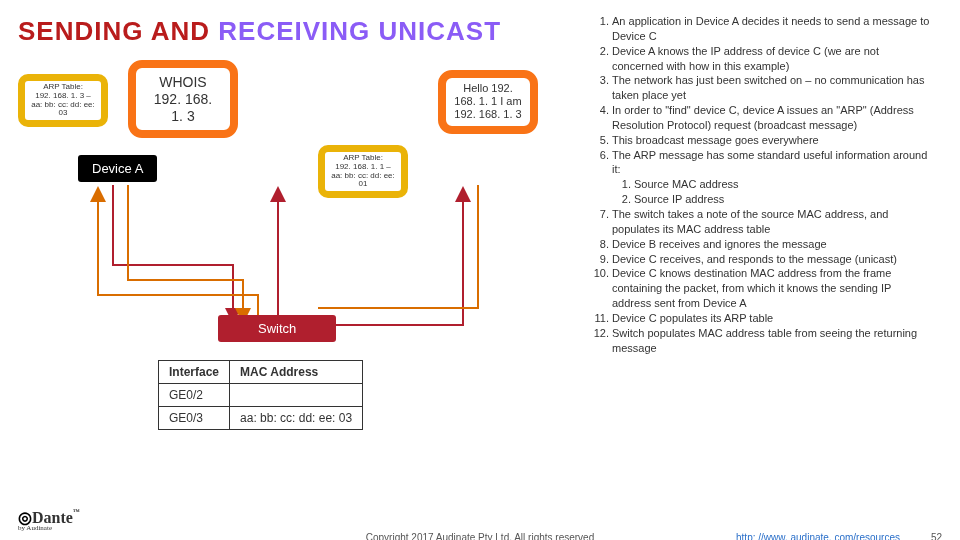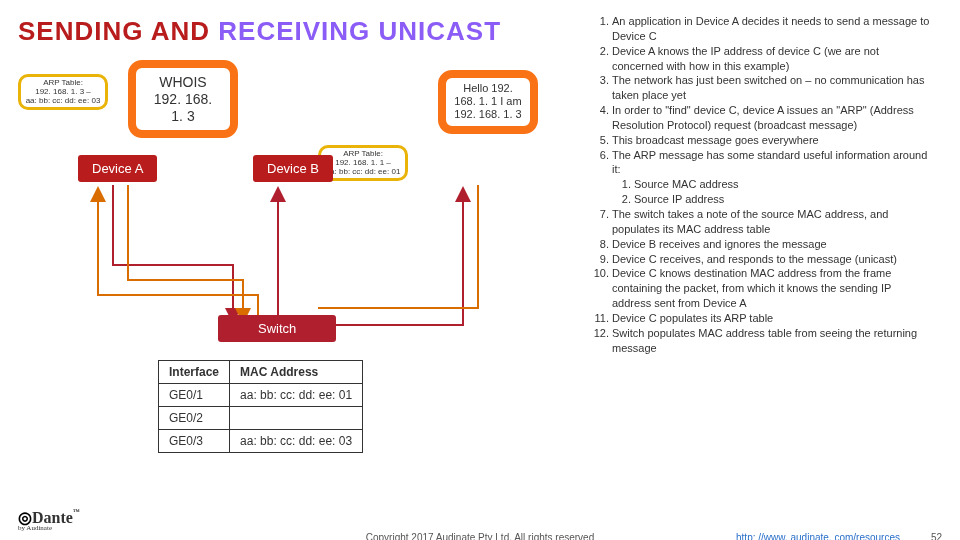--- a/index.html
+++ b/index.html
@@ -5,24 +5,24 @@
   * { box-sizing: border-box; margin: 0; padding: 0; }
   body { width: 960px; height: 540px; font-family: "Segoe UI", Arial, sans-serif; font-size: 12px; color: #333; background: #fff; position: relative; overflow: hidden; }
   .slide { width: 960px; height: 540px; position: relative; padding: 16px 18px; }
   .title { font-size: 26px; font-weight: 700; letter-spacing: 1px; }
   .title .grey { color: #b91c1c; }
   .title .dark { color: #8b5cf6; }
   .diagram { position: absolute; left: 18px; top: 60px; width: 560px; height: 420px; }
   .callout { position: absolute; background: #fff; border: 8px solid #f97316; border-radius: 14px; padding: 6px 12px; text-align: center; font-size: 12px; line-height: 1.2; }
   .whois { left: 110px; top: 0px; width: 110px; font-size: 14px; }
   .hello { left: 420px; top: 10px; width: 100px; font-size: 11px; padding: 4px 6px; }
-  .arp-small { position: absolute; background: #fff; border: 3px solid #eab308; border-radius: 10px; padding: 2px 4px; font-size: 8px; line-height: 1.1; text-align: center; }
+  .arp-small { position: absolute; background: #fff; border: 7px solid #eab308; border-radius: 10px; padding: 2px 4px; font-size: 8px; line-height: 1.1; text-align: center; }
   .arp-a { left: 0px; top: 14px; width: 90px; }
   .arp-c { left: 300px; top: 85px; width: 90px; }
-  .device-chip { position: absolute; background: #b91c1c; color: #fff; text-align: center; font-size: 13px; padding: 6px 14px; border-radius: 3px; }
+  .device-chip { position: absolute; background: #000000; color: #fff; text-align: center; font-size: 13px; padding: 6px 14px; border-radius: 3px; }
   .dev-a { left: 60px; top: 95px; }
   .dev-b { left: 235px; top: 95px; }
   .dev-c { left: 420px; top: 95px; }
   .switch-chip { position: absolute; background: #b01f2e; color: #fff; text-align: right; font-size: 13px; padding: 6px 40px; border-radius: 3px; left: 200px; top: 255px; }
   svg.lines { position: absolute; left: 0; top: 0; width: 560px; height: 420px; pointer-events: none; }
   .mac-table { position: absolute; left: 140px; top: 300px; border-collapse: collapse; font-size: 12px; }
   .mac-table th, .mac-table td { border: 1px solid #333; padding: 4px 10px; text-align: left; background: #fff; }
   .mac-table th { font-weight: 700; }
   .explain { position: absolute; left: 590px; top: 14px; width: 340px; font-size: 11px; line-height: 1.35; }
   .explain ol { list-style: decimal; padding-left: 22px; }
@@ -84,32 +84,27 @@
       <div>aa: bb: cc: dd: ee: 03</div>
     </div>
 
     <div class="arp-small arp-c">
       <div>ARP Table:</div>
       <div>192. 168. 1. 1 –</div>
       <div>aa: bb: cc: dd: ee: 01</div>
     </div>
 
     <div class="device-chip dev-a">Device A</div>
-    <div class="device-chip dev-b">Device B</div>
     <div class="switch-chip">Switch</div>
 
     <table class="mac-table">
       <tbody>
           <tr>
         <th>Interface</th>
         <th>MAC Address</th>
-      </tr>
-      <tr>
-        <td>GE0/1</td>
-        <td>aa: bb: cc: dd: ee: 01</td>
       </tr>
       <tr>
         <td>GE0/2</td>
         <td></td>
       </tr>
       <tr>
         <td>GE0/3</td>
         <td>aa: bb: cc: dd: ee: 03</td>
       </tr>
     </tbody>

